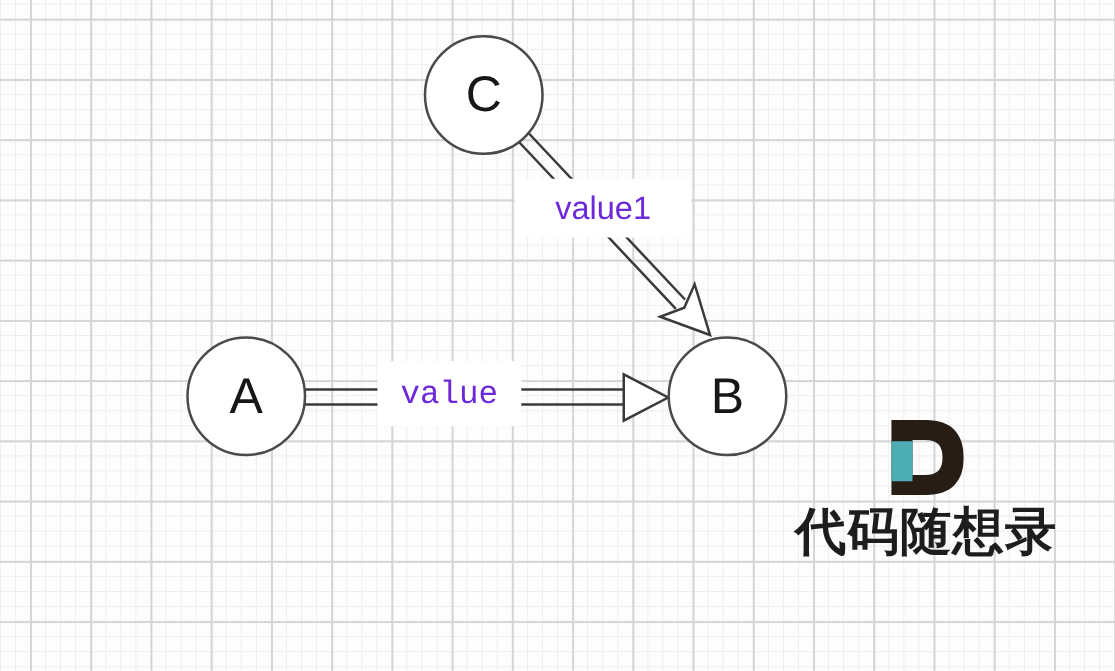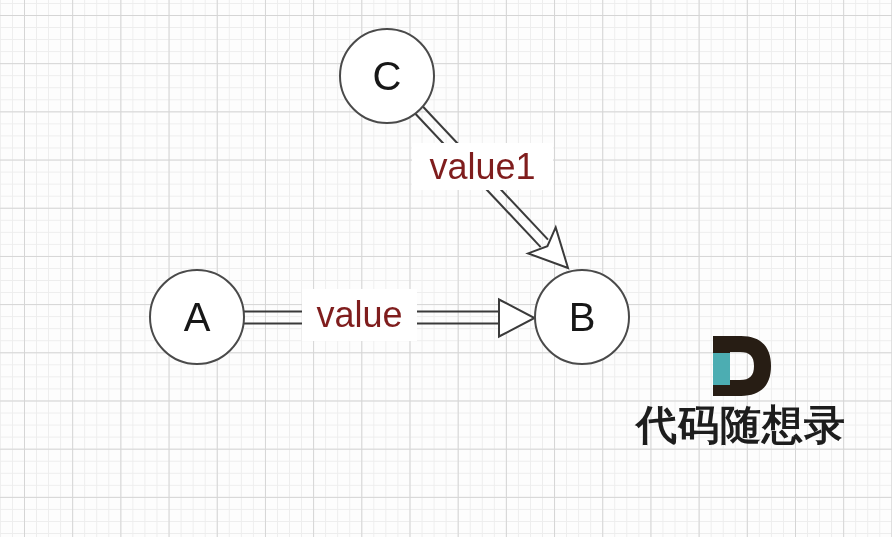--- a/index.html
+++ b/index.html
@@ -52,25 +52,25 @@
   }
   .node-a { left: 149px; top: 269px; }
   .node-b { left: 534px; top: 269px; }
   .node-c { left: 339px; top: 28px;  }
   .edge-label {
     position: absolute;
     background: #ffffff;
     display: flex;
     align-items: center;
     justify-content: center;
-    font-size: 36px;
-    color: #7f1d1d;
+    font-size: 26px;
+    color: #6d28d9;
     white-space: nowrap;
   }
-  .edge-label-value  { left: 302px; top: 289px; width: 115px; height: 52px; }
+  .edge-label-value  { left: 302px; top: 289px; width: 115px; height: 52px; font-family: Liberation Mono, monospace; }
   .edge-label-value1 { left: 412px; top: 143px; width: 141px; height: 47px; }
   .logo-d {
     position: absolute;
     left: 713px;
     top: 336px;
     width: 58px;
     height: 60px;
   }
   .site-name {
     position: absolute;

